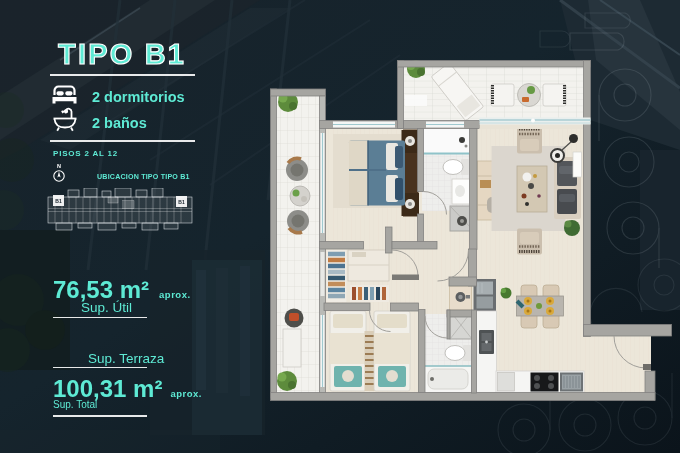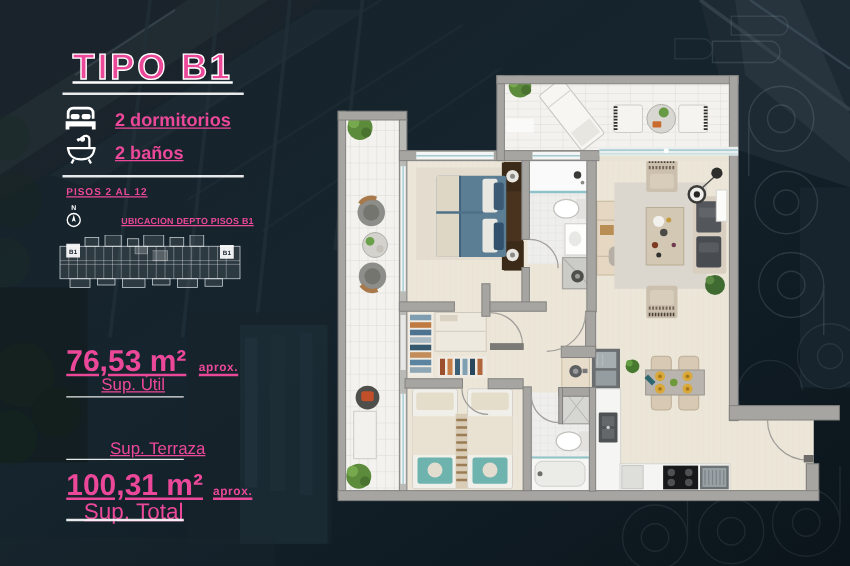--- a/index.html
+++ b/index.html
@@ -1,19 +1,19 @@
 <!DOCTYPE html>
 <html><head>
 <meta charset="utf-8">
 <style>
   html,body{margin:0;padding:0;background:#0e1820;}
   #page{position:relative;width:680px;height:453px;overflow:hidden;
         font-family:"Liberation Sans",sans-serif;background:#101c24;}
   #bgsvg,#plansvg{position:absolute;left:0;top:0;}
-  .txt{position:absolute;color:#ec4899;text-decoration:underline;}
+  .txt{position:absolute;color:#5eead4;}
 </style>
 </head>
 <body>
 <div id="page">
 
 <svg id="bgsvg" width="680" height="453" viewBox="0 0 680 453">
   <defs>
     <linearGradient id="bgg" x1="0" y1="0" x2="1" y2="1">
       <stop offset="0" stop-color="#18232b"></stop>
       <stop offset="0.45" stop-color="#15242d"></stop>
@@ -593,21 +593,21 @@
 <div style="position:absolute;left:50px;top:140px;width:145px;height:2px;background:rgba(255,255,255,0.9);"></div>
 
 <div class="txt" style="left:53px;top:149px;font-size:8px;font-weight:700;letter-spacing:0.8px;">PISOS 2 AL 12</div>
 
 <svg style="position:absolute;left:52px;top:162px;" width="14" height="22" viewBox="0 0 14 22">
   <text x="7" y="6" font-family="Liberation Sans,sans-serif" font-size="5.5" font-weight="700" fill="#fff" text-anchor="middle">N</text>
   <circle cx="7" cy="14" r="5.2" fill="none" stroke="#fff" stroke-width="1.1"></circle>
   <path d="M7,9.5 L8.6,15.5 L7,14.3 L5.4,15.5 Z" fill="#fff"></path>
 </svg>
 
-<div class="txt" style="left:97px;top:173px;font-size:7.1px;font-weight:700;letter-spacing:0.2px;">UBICACION DEPTO PISOS B1</div>
+<div class="txt" style="left:97px;top:173px;font-size:7.1px;font-weight:700;letter-spacing:0.2px;">UBICACION TIPO TIPO B1</div>
 
 <svg style="position:absolute;left:46px;top:188px;" width="148" height="46" viewBox="0 0 148 46">
   <g stroke="rgba(240,246,249,0.85)" stroke-width="0.6" fill="rgba(255,255,255,0.10)">
     <rect x="2" y="9" width="144" height="26"></rect>
     <rect x="22" y="2" width="11" height="7"></rect>
     <rect x="38" y="0" width="13" height="9"></rect>
     <rect x="56" y="3" width="9" height="6"></rect>
     <rect x="69" y="0" width="16" height="9"></rect>
     <rect x="90" y="2" width="11" height="7"></rect>
     <rect x="106" y="0" width="11" height="9"></rect>
@@ -636,15 +636,15 @@
 </svg>
 
 <div class="txt" style="left:53px;top:276px;font-size:24px;font-weight:800;">76,53 m²<span style="font-size:9.5px;font-weight:700;margin-left:10px;letter-spacing:0.5px;">aprox.</span></div>
 <div class="txt" style="left:53px;top:300px;font-size:13.5px;font-weight:400;margin-left:28px;">Sup. Útil</div>
 <div style="position:absolute;left:53px;top:316.5px;width:94px;height:1.6px;background:rgba(255,255,255,0.9);"></div>
 
 <div class="txt" style="left:53px;top:351px;font-size:13.5px;font-weight:400;margin-left:35px;">Sup. Terraza</div>
 <div style="position:absolute;left:53px;top:366.5px;width:94px;height:1.6px;background:rgba(255,255,255,0.9);"></div>
 
 <div class="txt" style="left:53px;top:375px;font-size:24px;font-weight:800;">100,31 m²<span style="font-size:9.5px;font-weight:700;margin-left:8px;letter-spacing:0.5px;">aprox.</span></div>
-<div class="txt" style="left:67px;top:399px;font-size:18px;font-weight:400;">Sup. Total</div>
+<div class="txt" style="left:53px;top:399px;font-size:10px;font-weight:400;">Sup. Total</div>
 <div style="position:absolute;left:53px;top:415px;width:94px;height:1.6px;background:rgba(255,255,255,0.9);"></div>
 </div>
 
 </body></html>

